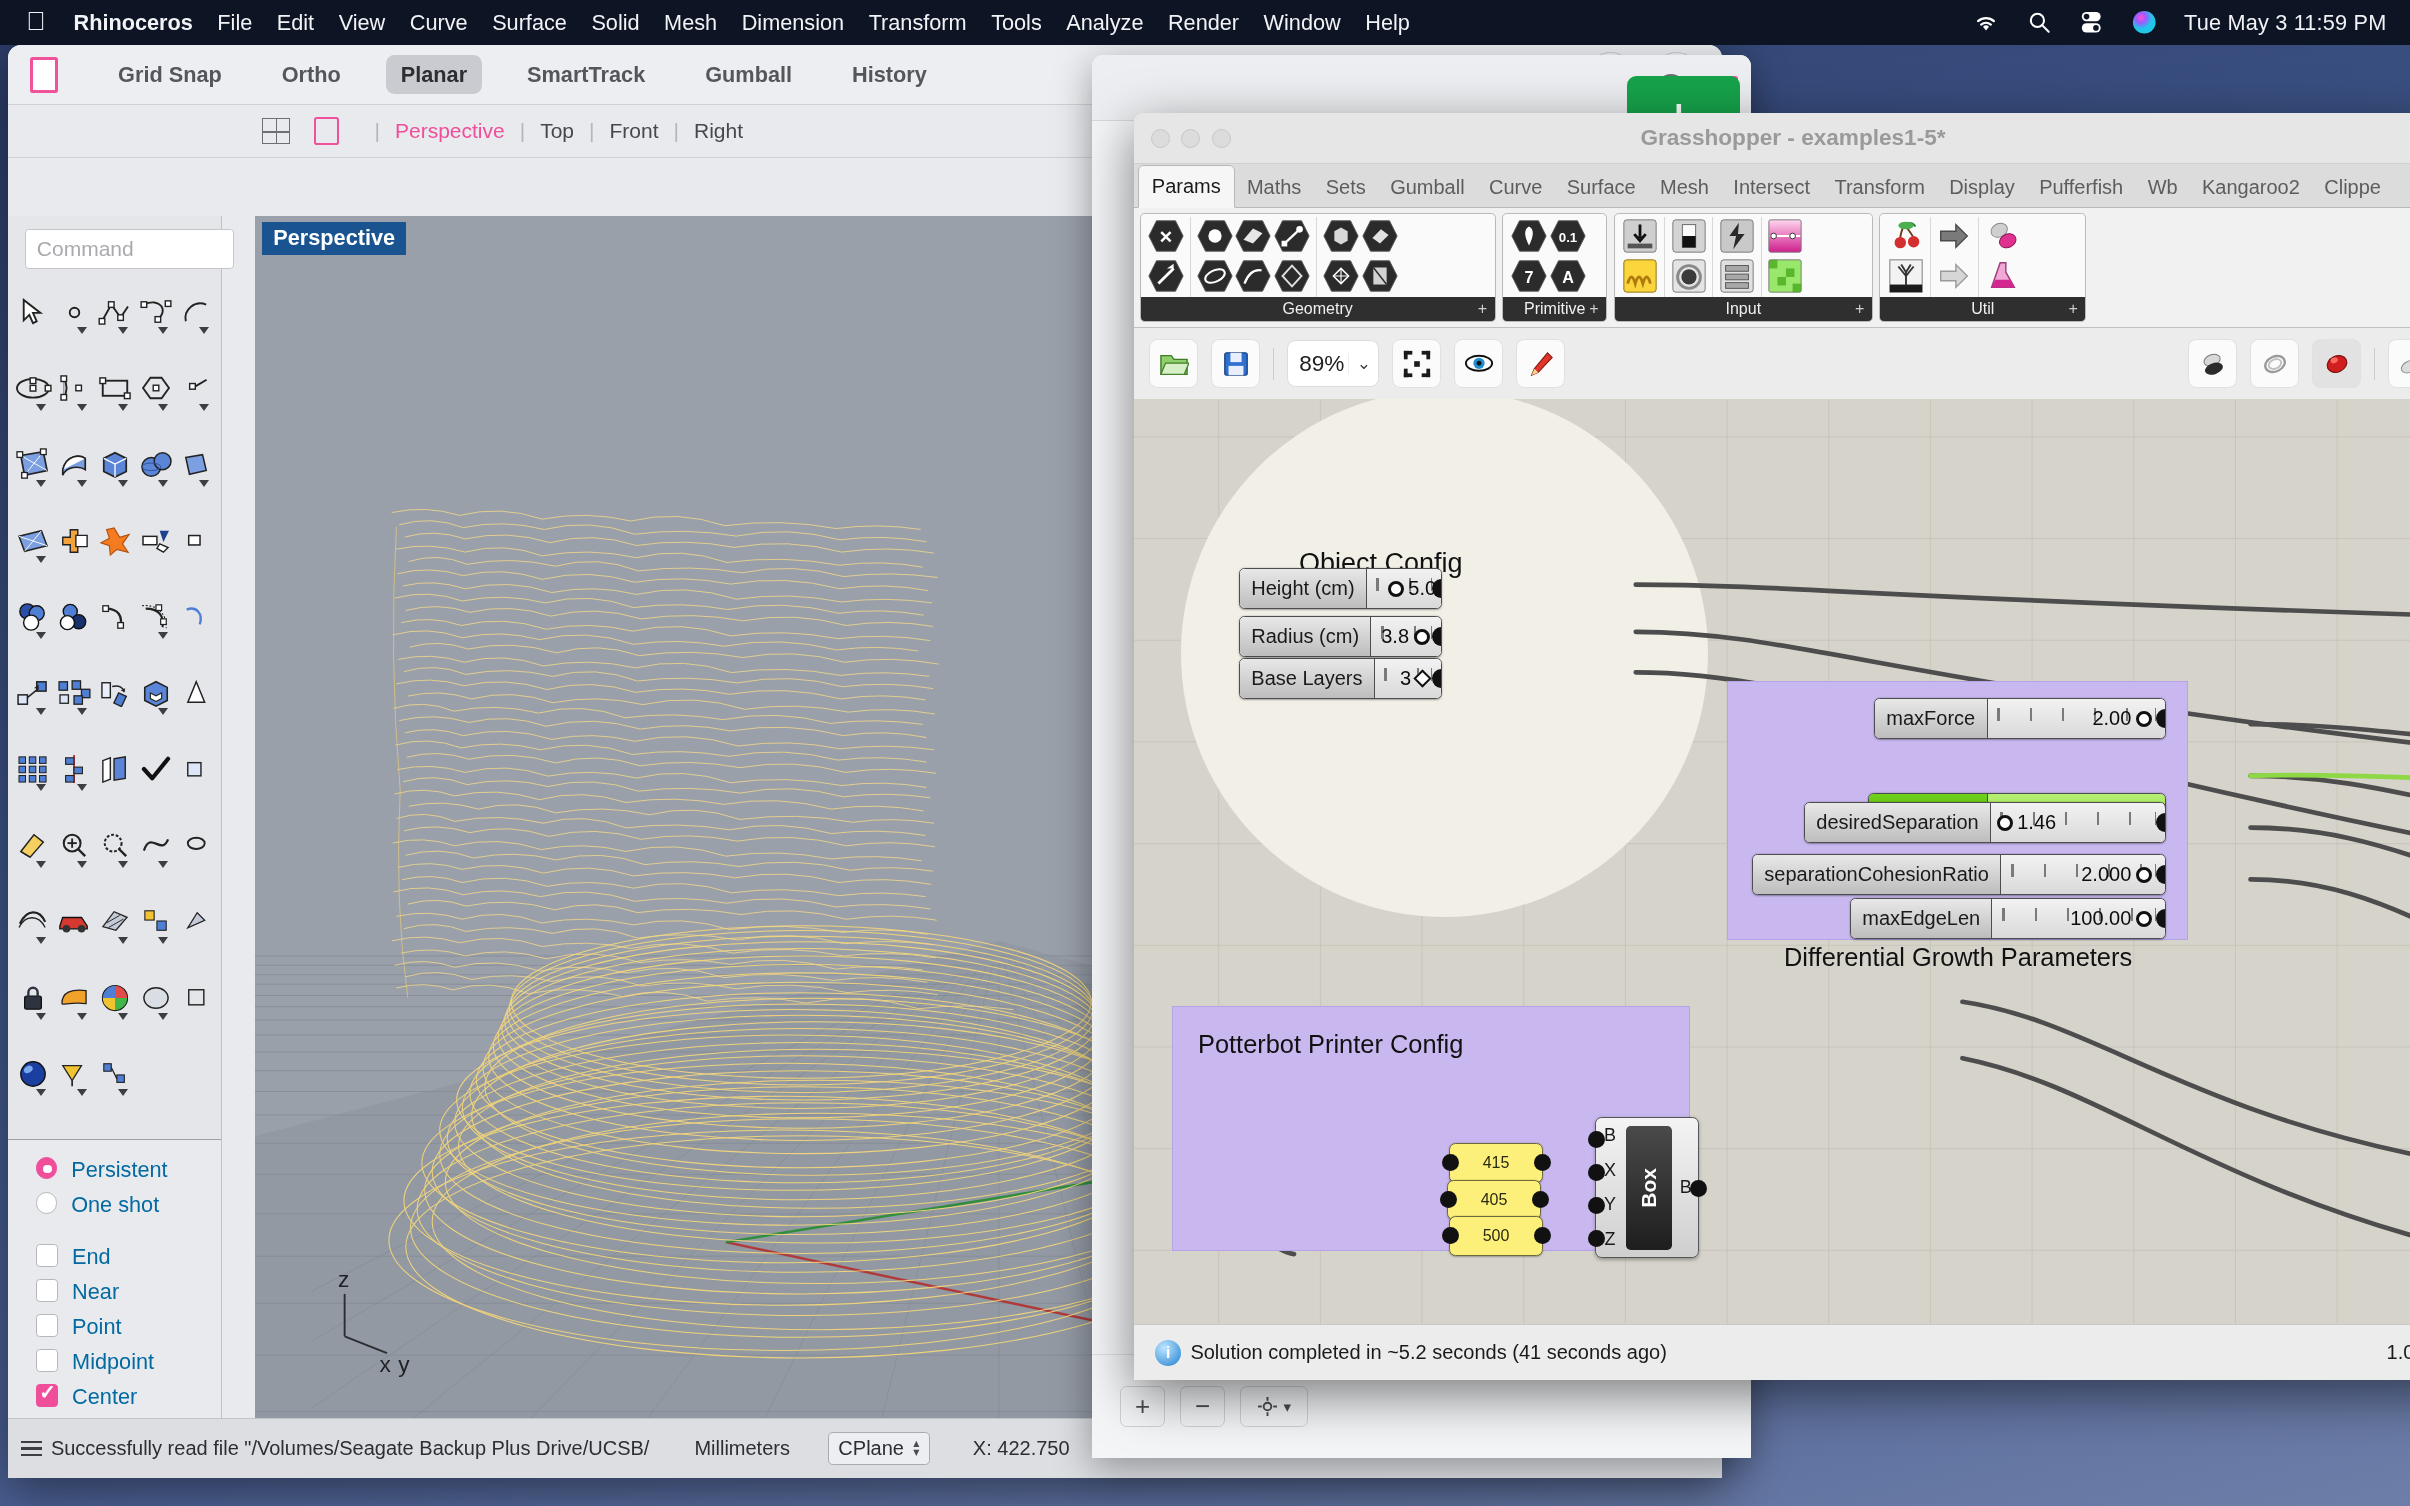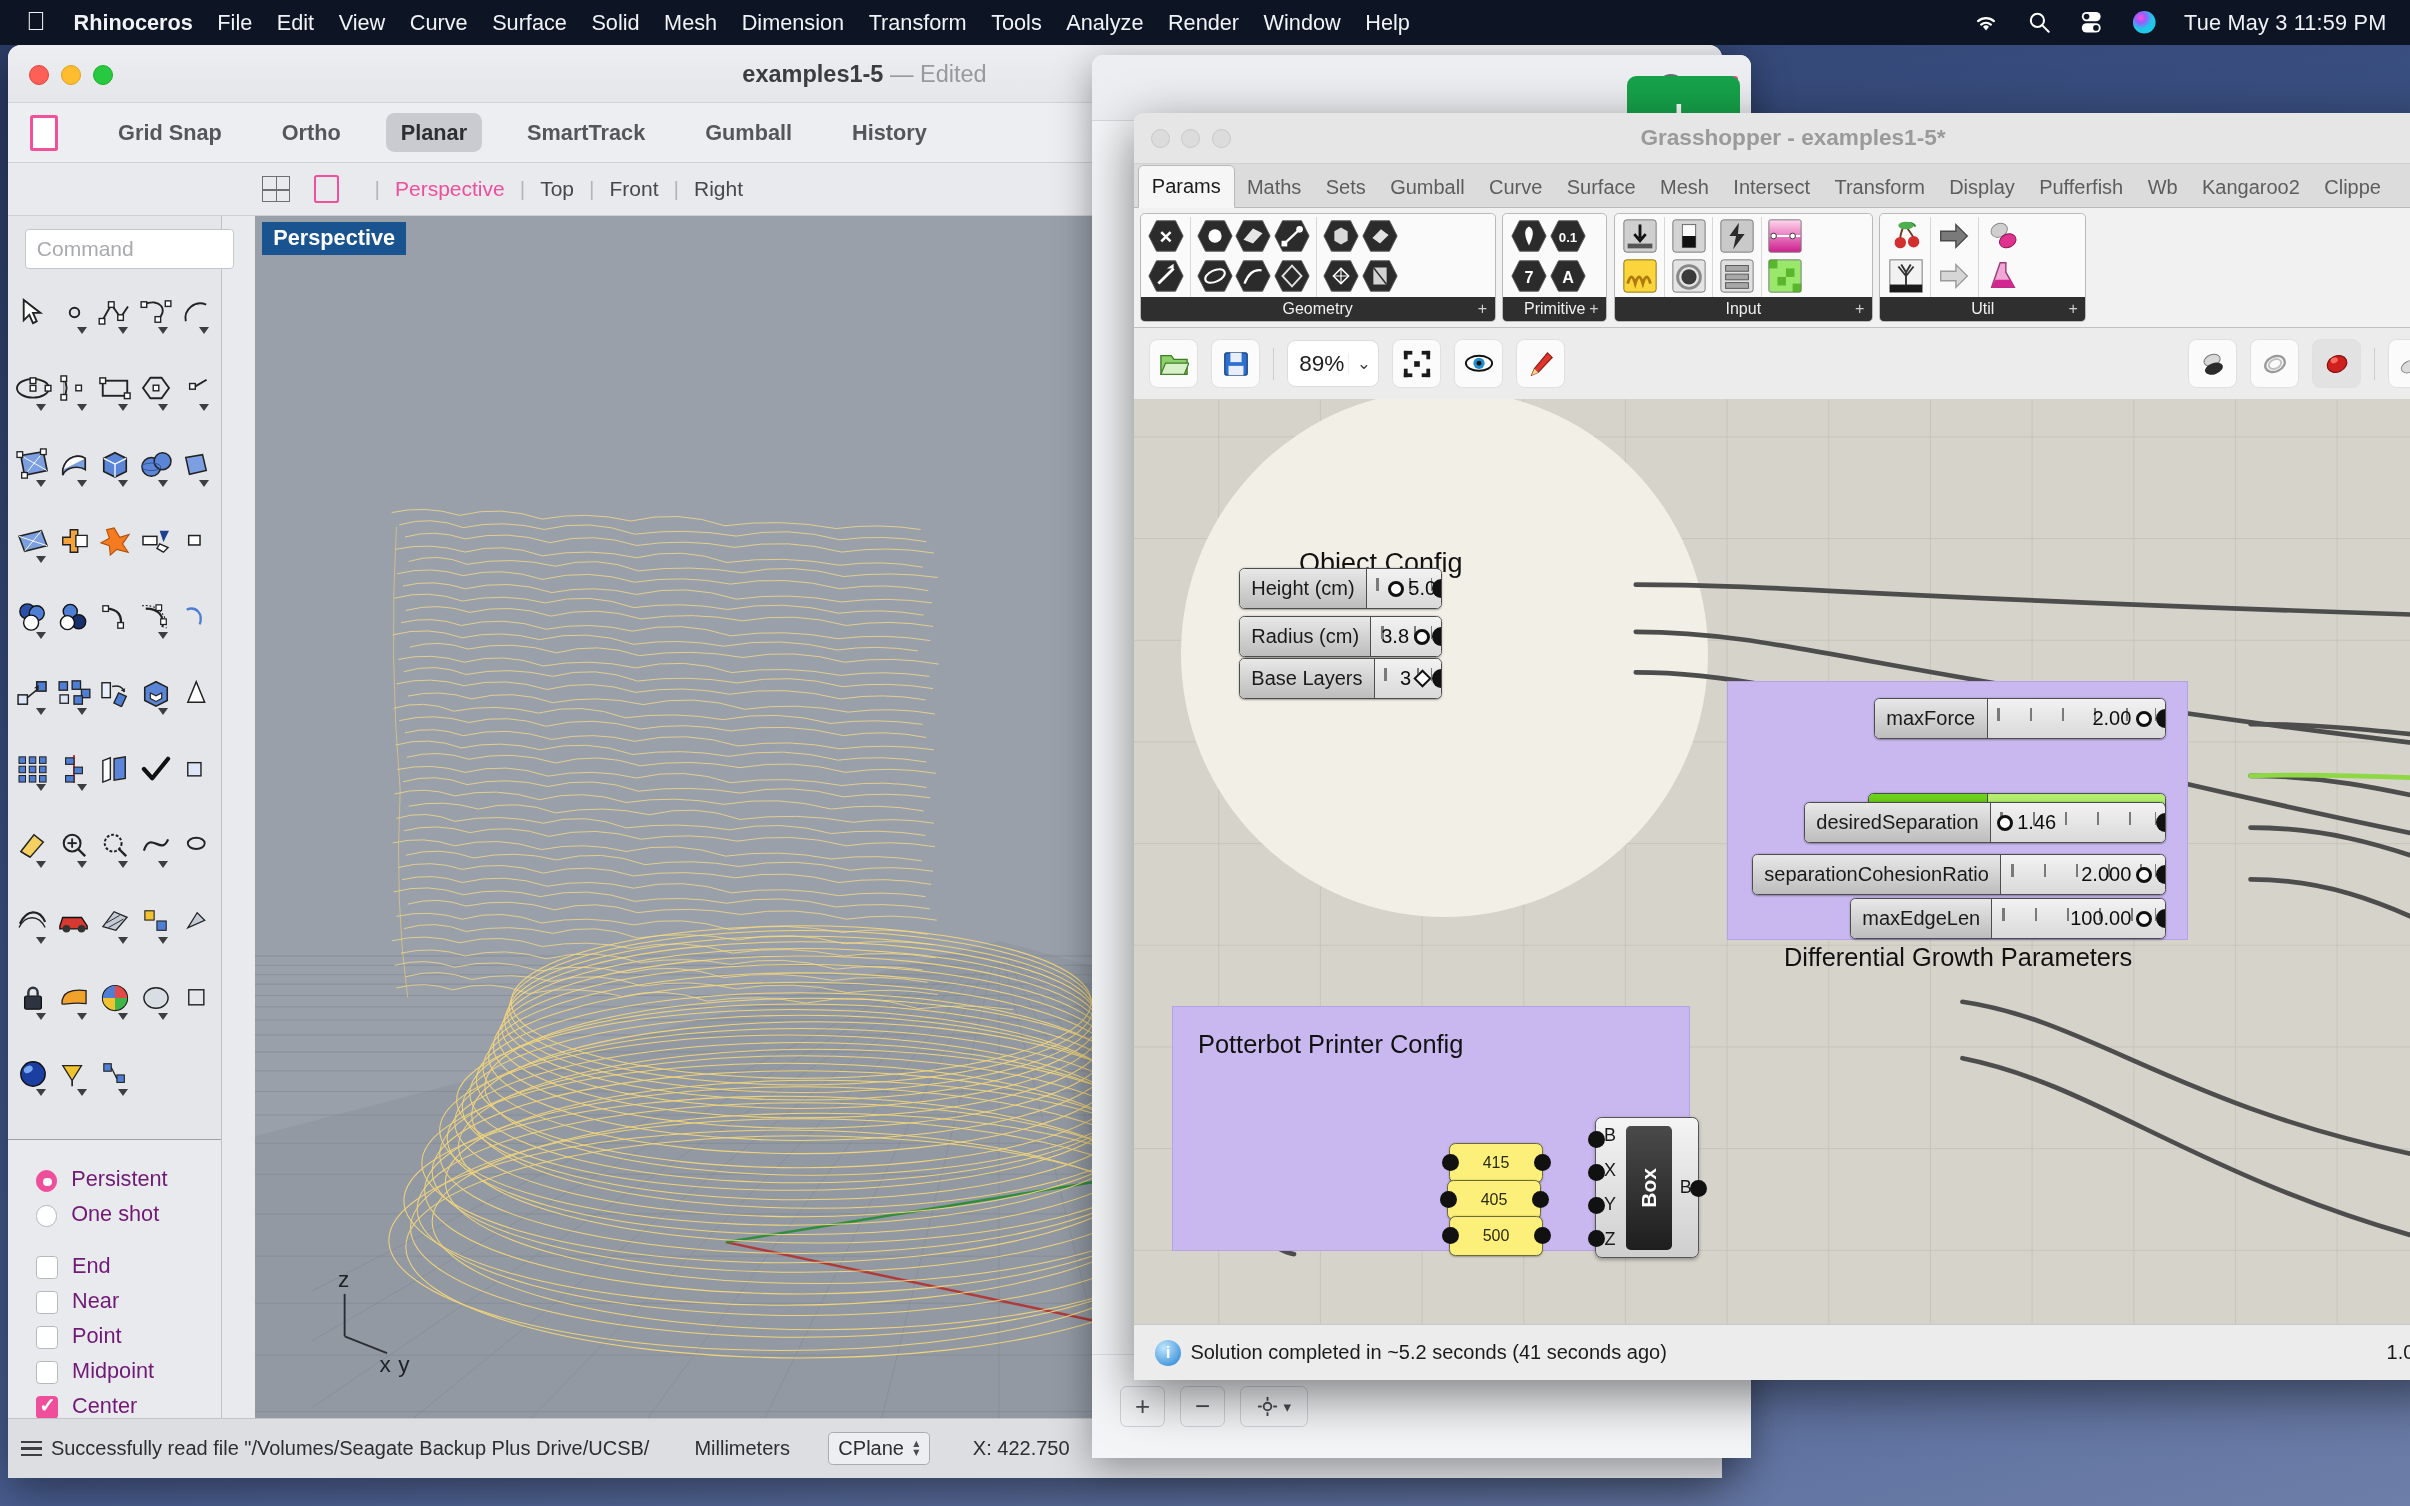--- a/index.html
+++ b/index.html
@@ -113,21 +113,21 @@
   .tool { position: relative; height: 56px; display: flex; align-items: center; justify-content: center; }
   .tool svg { display: block; }
   .tool .caret { position: absolute; right: 7.5px; bottom: 5.6px; width: 0; height: 0;
     border-left: 5.6px solid transparent; border-right: 5.6px solid transparent; border-top: 7.5px solid #3c3e42; }
 
   
   .osnap {
     position: absolute; left: 0; right: 0; top: 923px; bottom: 0;
     background: #e9eaee; border-top: 1.9px solid #9fa1a6; padding: 17px 0 0 28px;
   }
-  .radio-row, .chk-row { display: flex; align-items: flex-end; height: 35px; font-size: 21.7px; color: #701a75; }
+  .radio-row, .chk-row { display: flex; align-items: flex-start; height: 35px; font-size: 21.7px; color: #0369a1; }
   .radio { width: 21.7px; height: 21.7px; border-radius: 50%; background: #fff; border: 0.9px solid #b6b8bc; margin-right: 14px; position: relative; }
   .radio.on { background: #ef4e9a; border-color: #ef4e9a; }
   .radio.on:after { content:""; position:absolute; left:6.6px; top:6.6px; width:8.5px; height:8.5px; border-radius:50%; background:#fff; }
   .chk { width: 22.6px; height: 22.6px; border-radius: 3.8px; background: #fff; border: 0.9px solid #b6b8bc; margin-right: 14px; position: relative; }
   .chk.on { background: #ef4e9a; border-color: #ef4e9a; }
   .chk.on:after { content:"✓"; position:absolute; left:2.8px; top:-4.7px; color:#fff; font-size: 20px; font-weight: bold; }
   .osnap .gap { height: 17px; }
 
   
   .viewport {
@@ -391,31 +391,20 @@
               <line x1="17" y1="11" x2="21" y2="11"></line>
             </g>
           </svg>
         <span style="font-size:15px;">▾</span>
       </div>
     </div>
   </div>
 
   <div class="rhino-win">
 
-    <div class="rhino-titlebar">
-      <div class="traffic">
-        <div class="tl red"></div>
-        <div class="tl yellow"></div>
-        <div class="tl green"></div>
-      </div>
-      <div class="rhino-title">
-        <span>examples1-5</span>
-        <span class="edited">— Edited</span>
-      </div>
-    </div>
 
     <div class="rhino-toolbar">
       <div class="gumball-sq"></div>
       <div class="tgl">Grid Snap</div>
       <div class="tgl">Ortho</div>
       <div class="tgl on">Planar</div>
       <div class="tgl">SmartTrack</div>
       <div class="tgl">Gumball</div>
       <div class="tgl">History</div>
       <div class="tb-right">

